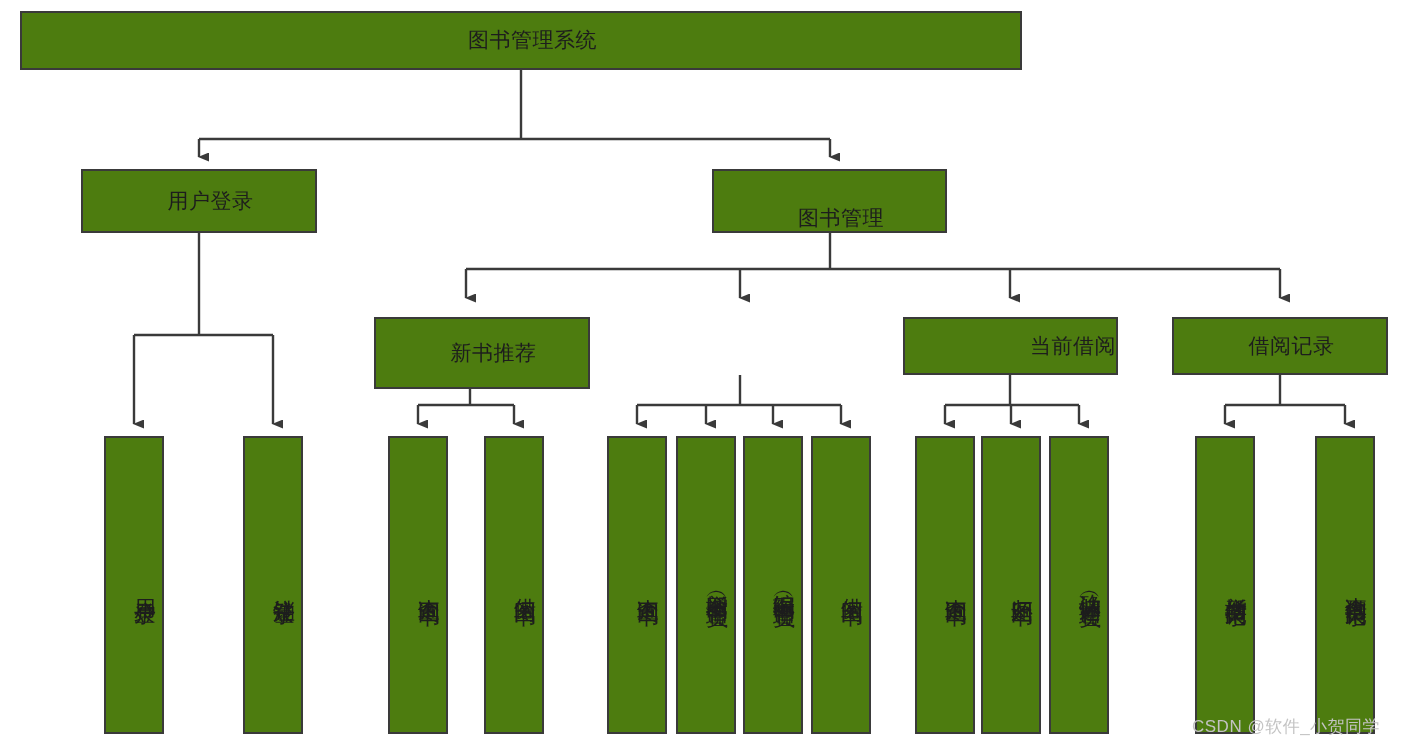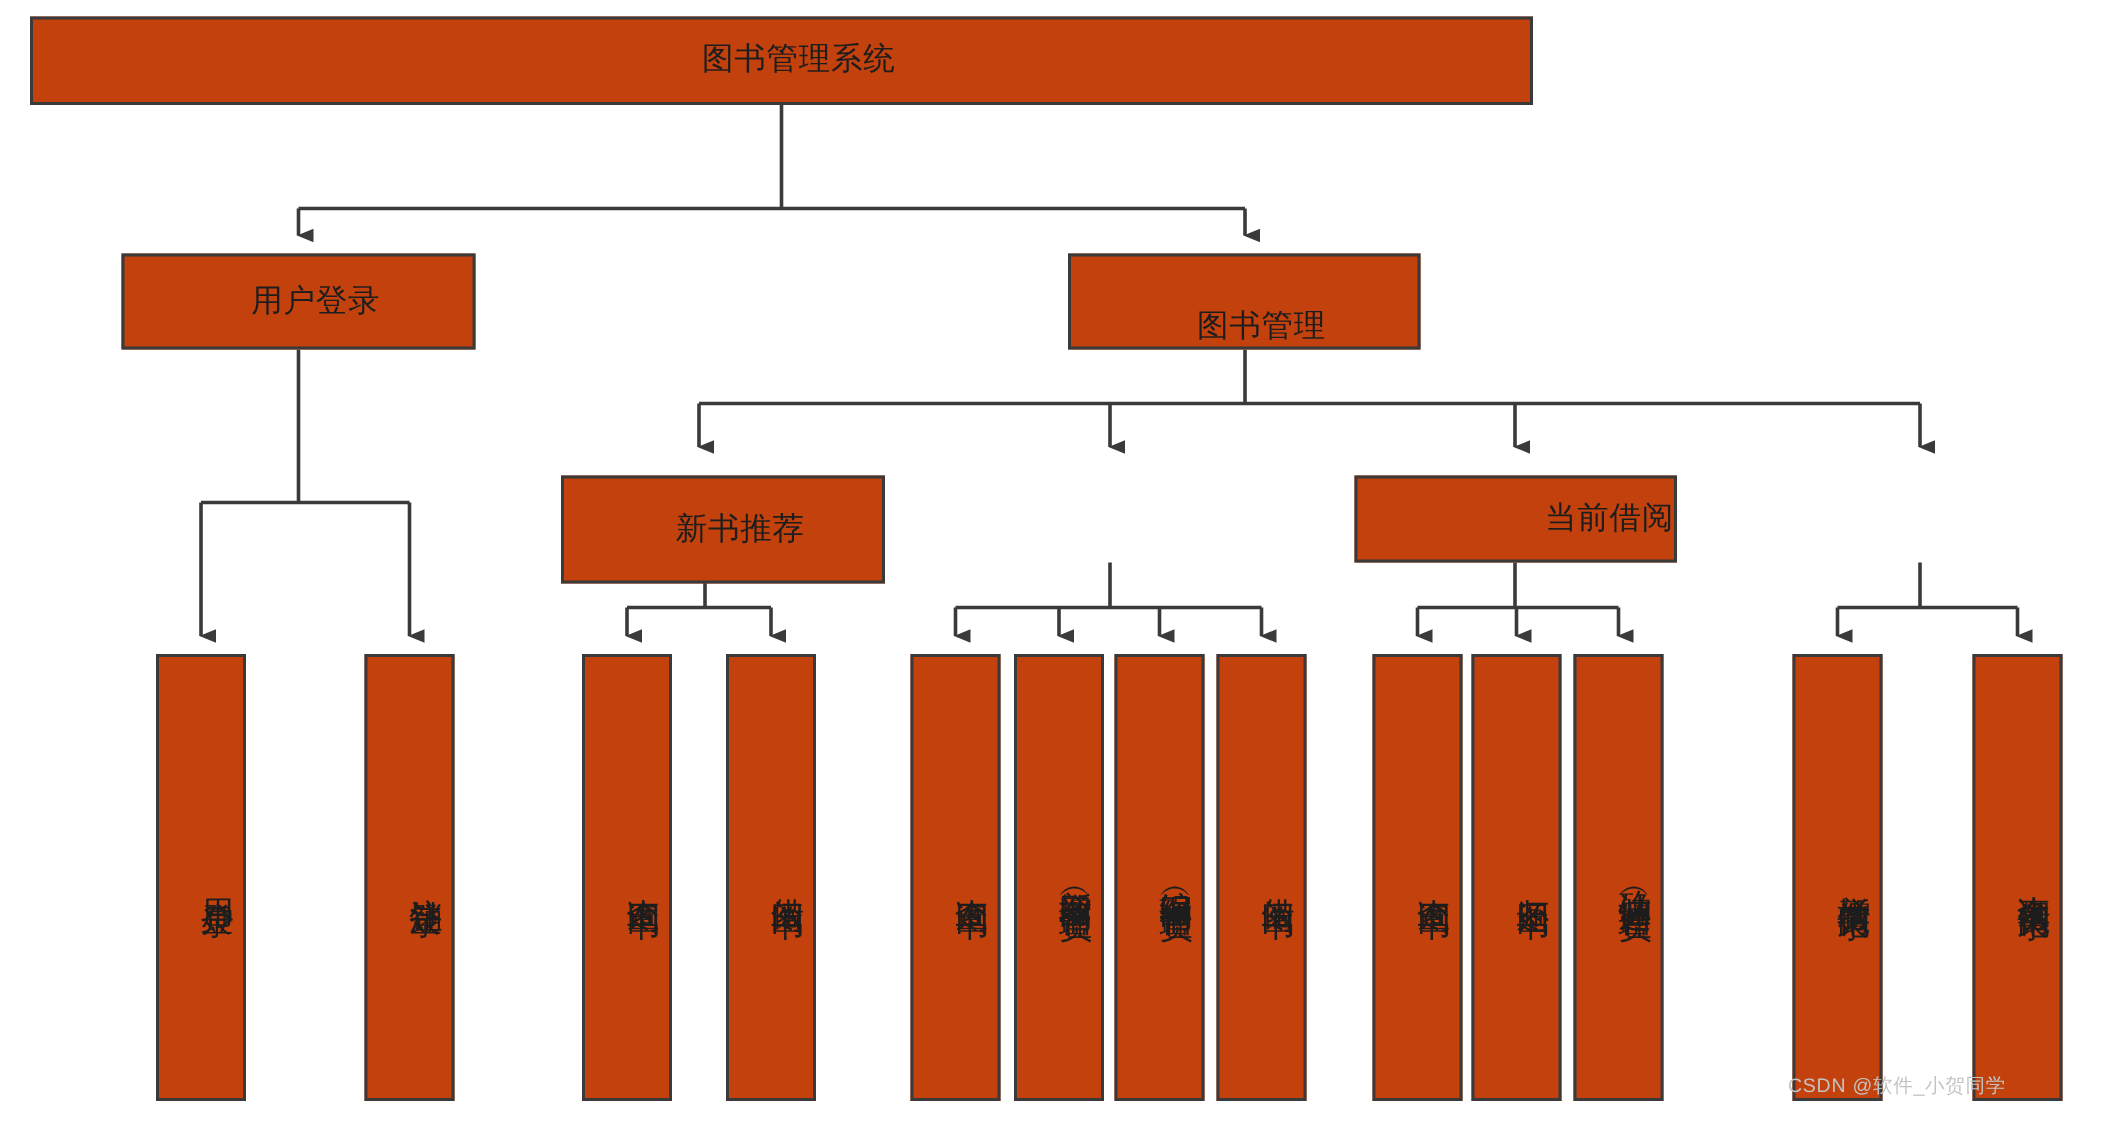--- a/index.html
+++ b/index.html
@@ -22,21 +22,21 @@
     position: absolute;
     left: 0;
     top: 0;
     width: 1405px;
     height: 747px;
     pointer-events: none;
   }
   .node {
     position: absolute;
     box-sizing: border-box;
-    background: #c2410c;
+    background: #4d7c0f;
     border: 2px solid #3a3a3a;
     display: flex;
     align-items: center;
     justify-content: center;
     color: #1d1d1d;
     z-index: 2;
     padding-left: 23px;
   }
   .node-label {
     display: block;
@@ -56,21 +56,21 @@
     writing-mode: vertical-rl;
     text-orientation: upright;
     font-size: 22px;
     line-height: 1.05;
     letter-spacing: 2px;
     white-space: nowrap;
     max-height: 272px;
   }
   .watermark {
     position: absolute;
-    font-size: 13px;
+    font-size: 17px;
     color: #c3c3c3;
     letter-spacing: 0.5px;
     z-index: 5;
     white-space: nowrap;
     user-select: none;
   }
 </style>
 </head>
 <body>
 
@@ -140,20 +140,23 @@
 
   <div class="node horizontal" style="left:374px; top:317px; width:216px; height:72px;">
     <span class="node-label">新书推荐</span>
   </div>
 
 
   <div class="node horizontal" style="left:903px; top:317px; width:215px; height:58px;justify-content:flex-end;">
     <span class="node-label">当前借阅</span>
   </div>
 
+  <div class="node horizontal" style="left:1172px; top:317px; width:216px; height:58px;">
+    <span class="node-label">借阅记录</span>
+  </div>
 
   <div class="node vertical" style="left:104px; top:436px; width:60px; height:298px;">
     <span class="node-label">用户登录</span>
   </div>
 
   <div class="node vertical" style="left:243px; top:436px; width:60px; height:298px;">
     <span class="node-label">注销登录</span>
   </div>
 
   <div class="node vertical" style="left:388px; top:436px; width:60px; height:298px;">

